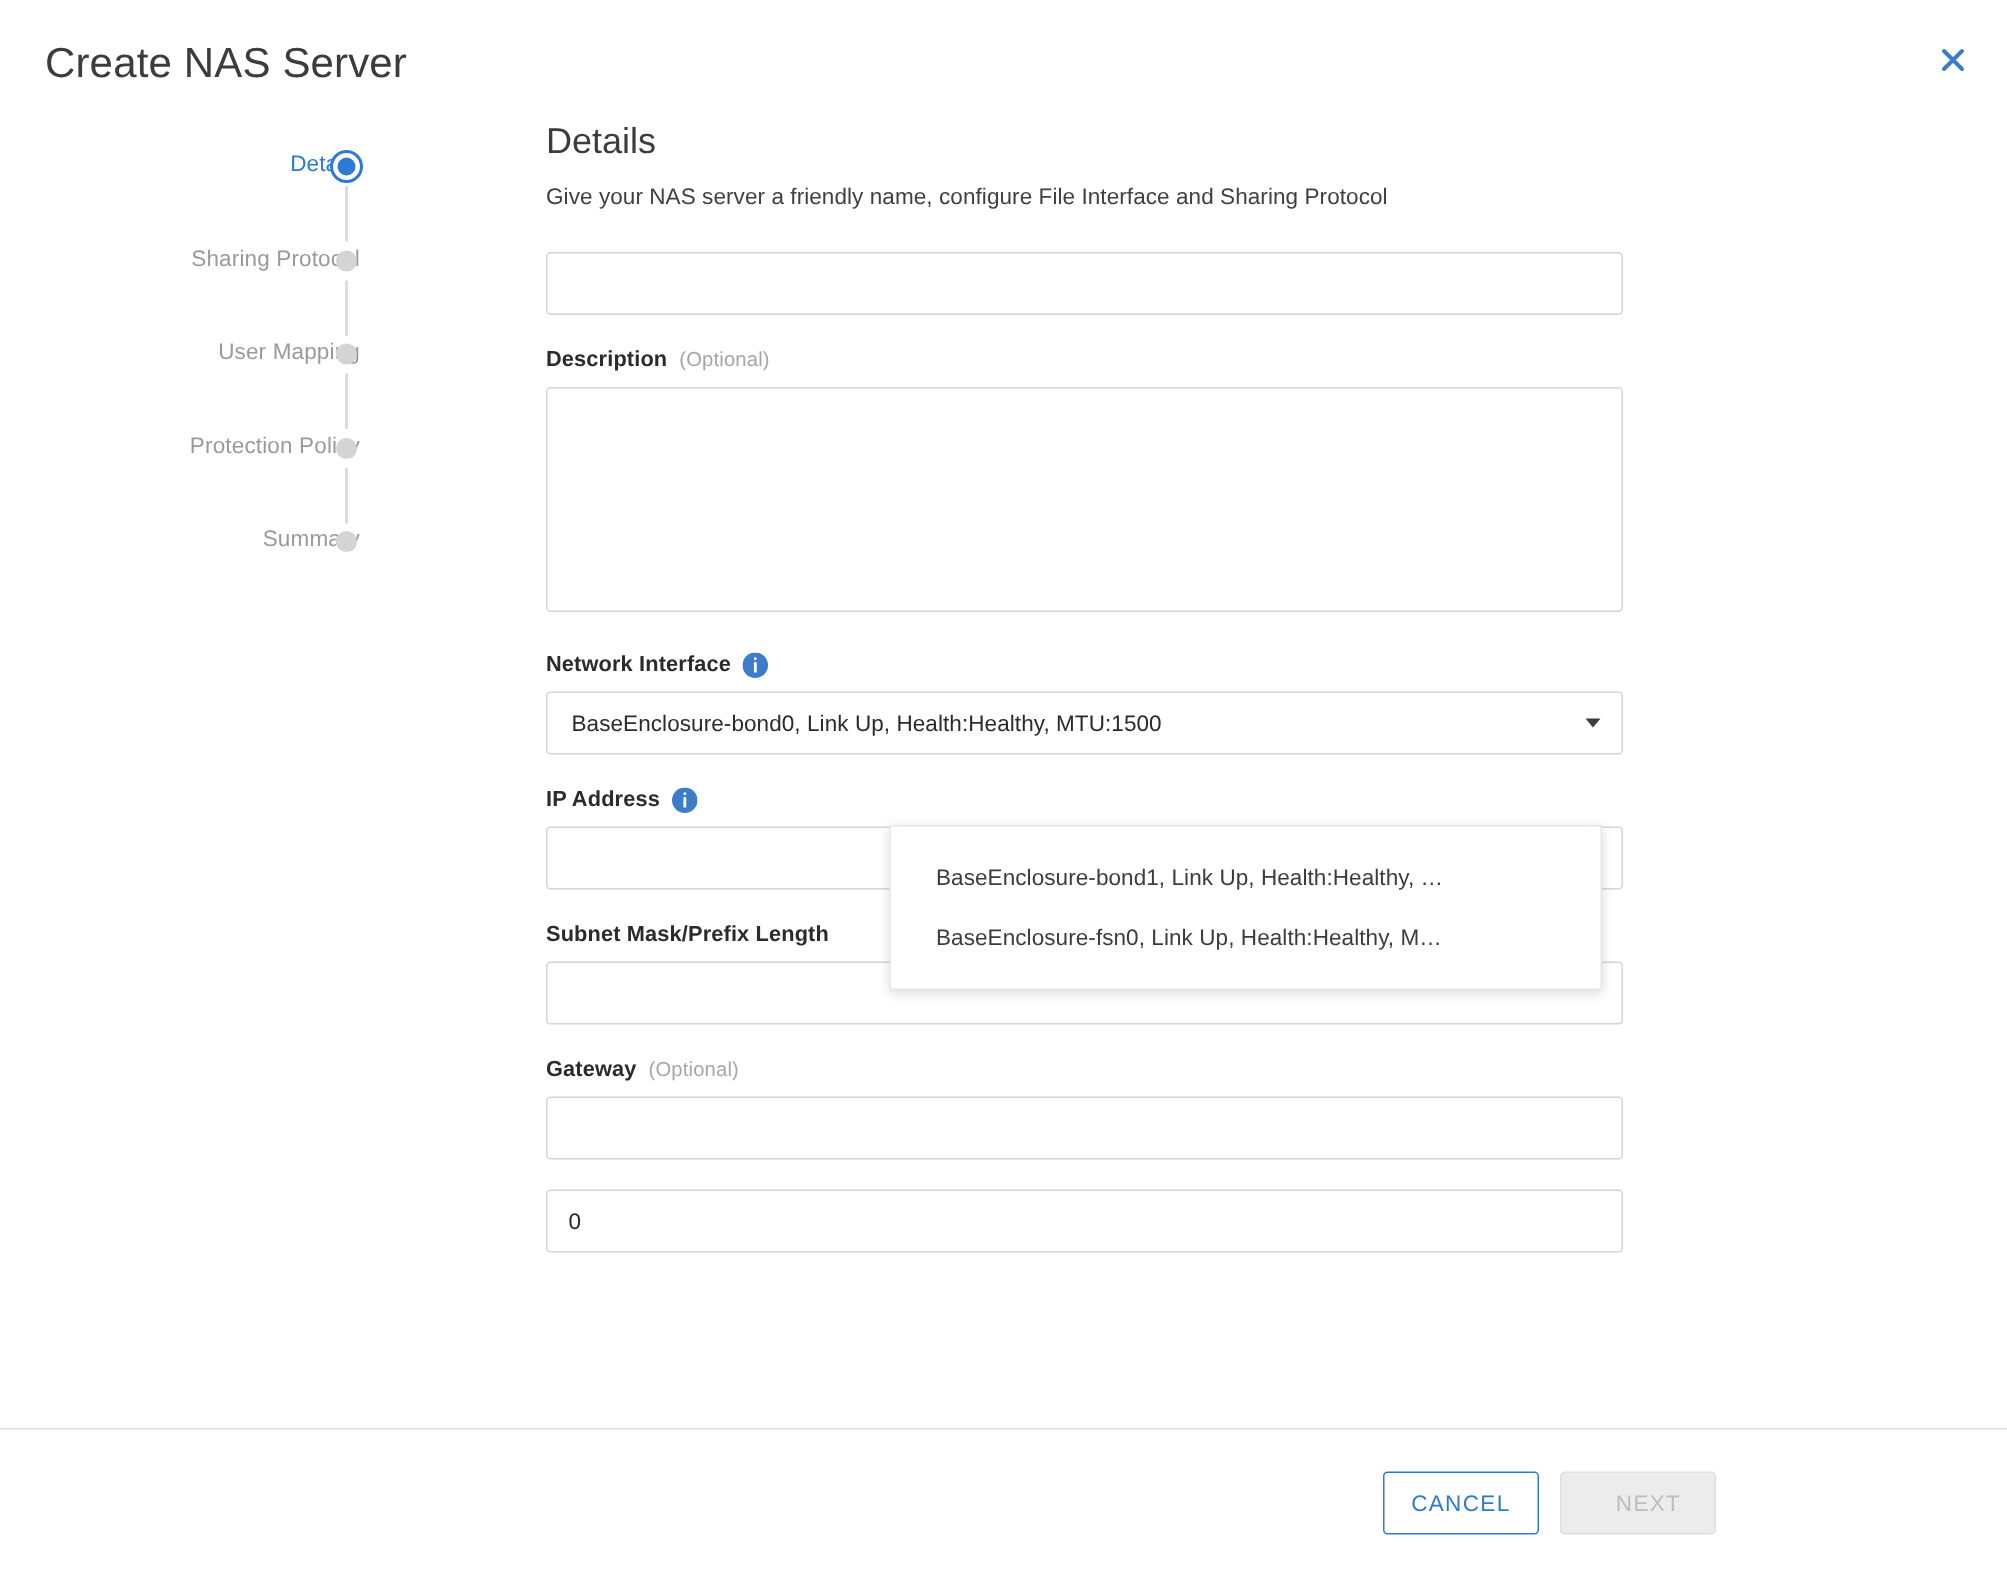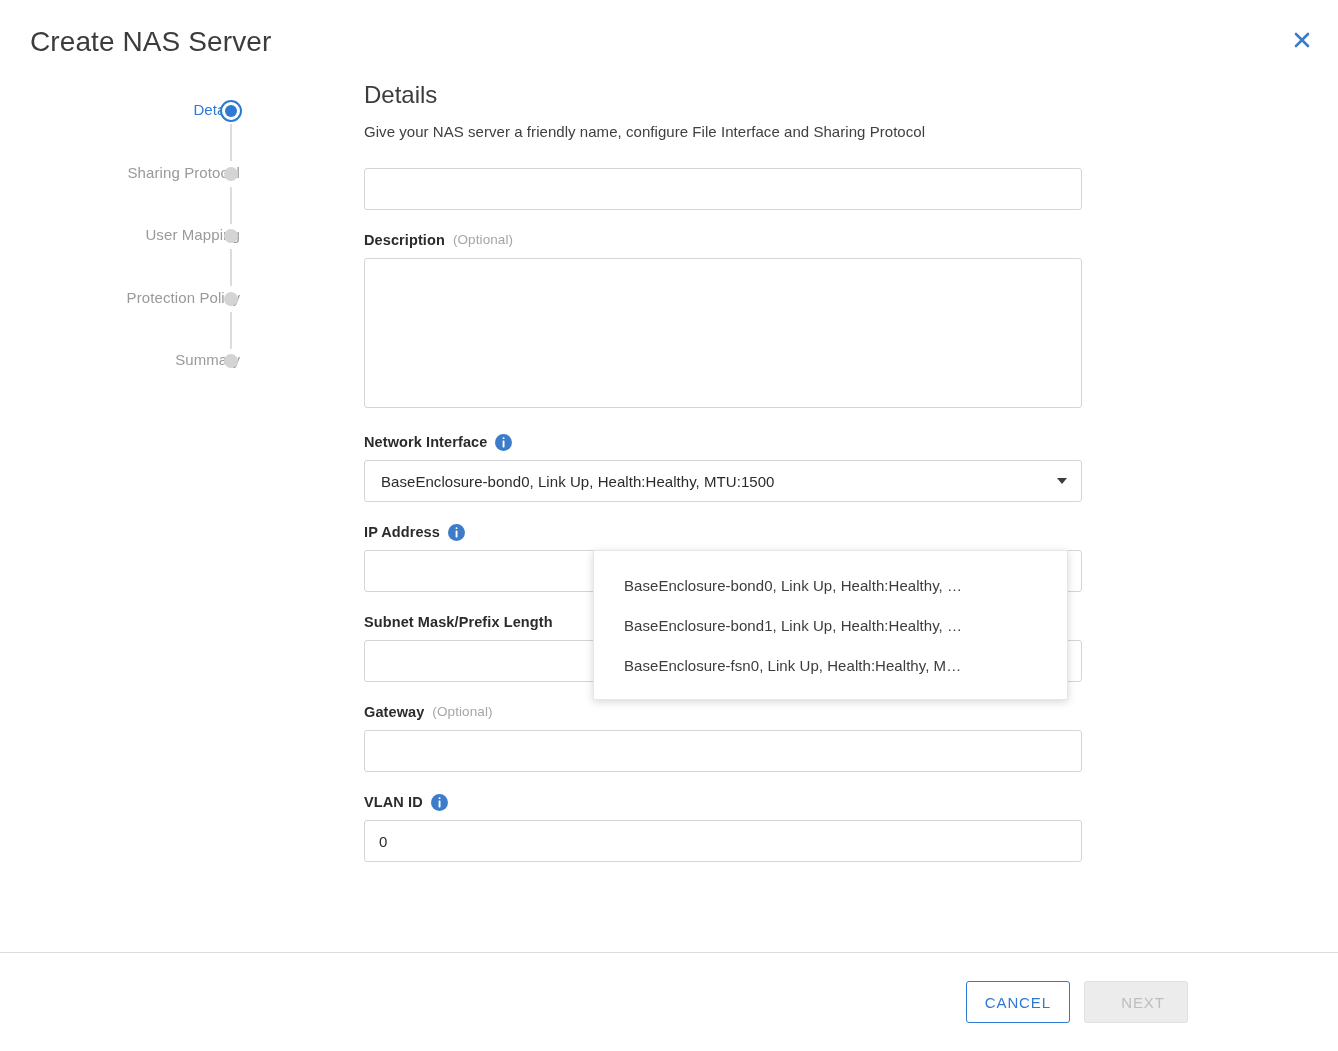--- a/index.html
+++ b/index.html
@@ -262,21 +262,20 @@
     position: absolute;
     left: 0;
     top: 953px;
     width: 1186px;
     height: 98px;
     display: flex;
     align-items: center;
     justify-content: flex-end;
     padding-right: 42px;
     gap: 14px;
-    margin-left: 44px;
   }
   .btn {
     height: 42px;
     min-width: 104px;
     border-radius: 3px;
     font-family: "Liberation Sans", sans-serif;
     font-size: 15px;
     letter-spacing: 0.9px;
     cursor: pointer;
     padding: 0 18px;
@@ -407,37 +406,26 @@
 
     <div class="field">
       <div class="field-label">
         <span>Gateway</span>
         <span class="optional">(Optional)</span>
       </div>
       <input class="txt-input" type="text" style="">
     </div>
 
     <div class="field">
-      <div class="field-label">
-        <span>VLAN ID</span>
-        <span class="info-icon">
-          <svg width="17" height="17" viewBox="0 0 17 17">
-            <circle cx="8.5" cy="8.5" r="8.5" fill="#3d7cc9"></circle>
-            <rect x="7.6" y="3.2" width="1.9" height="1.9" rx="0.95" fill="#ffffff"></rect>
-            <rect x="7.6" y="6.4" width="1.9" height="7" rx="0.6" fill="#ffffff"></rect>
-          </svg>
-        </span>
-      </div>
       <input class="txt-input" type="text" value="0" style="">
     </div>
 
   </div>
 
   <div class="dropdown">
-    <div class="dd-item">BaseEnclosure-bond0, Link Up, Health:Healthy, …</div>
     <div class="dd-item">BaseEnclosure-bond1, Link Up, Health:Healthy, …</div>
     <div class="dd-item">BaseEnclosure-fsn0, Link Up, Health:Healthy, M…</div>
   </div>
 
   <div class="footer-divider"></div>
   <div class="footer">
     <button class="btn btn-cancel">CANCEL</button>
     <button class="btn btn-next" disabled="">NEXT</button>
   </div>
 

